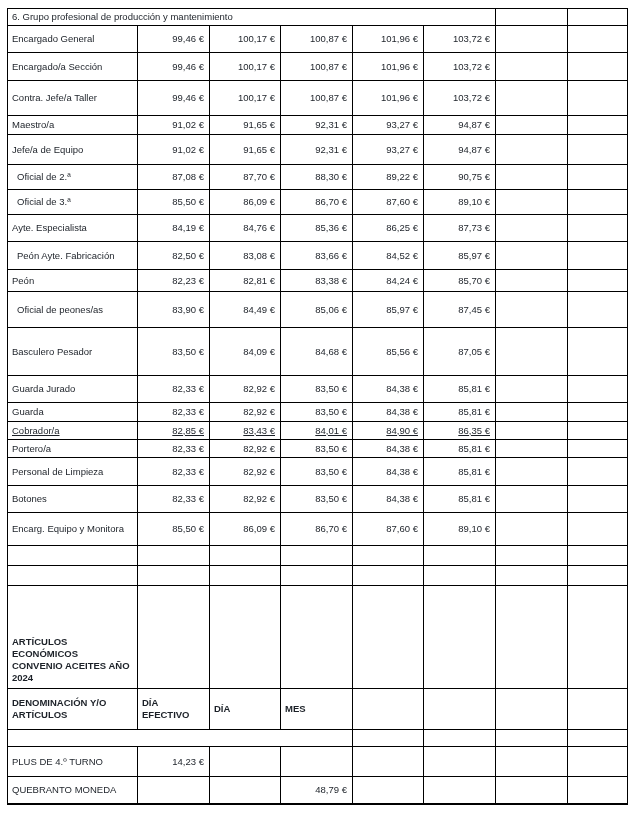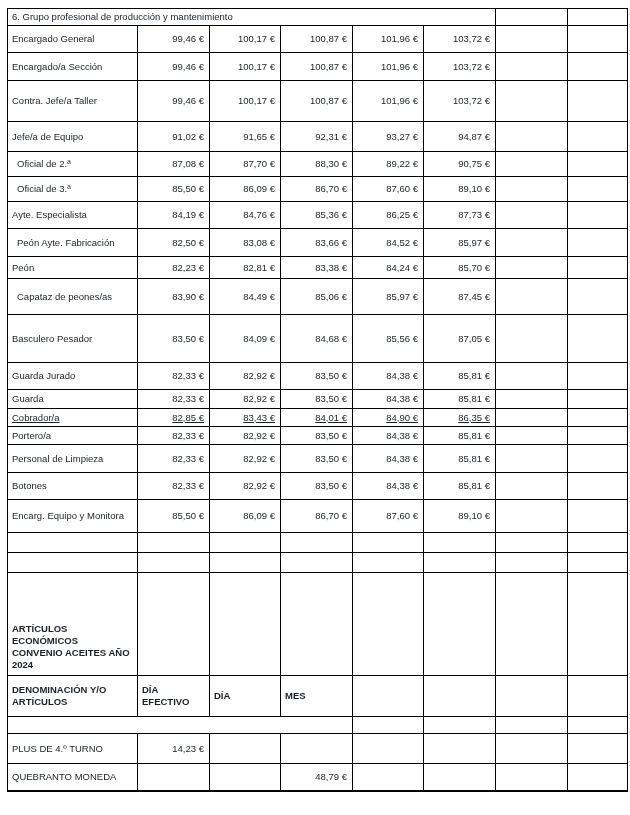--- a/index.html
+++ b/index.html
@@ -94,27 +94,37 @@
       <tr style="height: 28px;">
         <td class="lbl">Encargado/a Sección</td>
         <td class="val">99,46 €</td>
         <td class="val">100,17 €</td>
         <td class="val">100,87 €</td>
         <td class="val">101,96 €</td>
         <td class="val">103,72 €</td>
         <td></td>
         <td></td>
       </tr>
-      <tr style="height: 41px;">
+      <tr style="height: 35px;">
         <td class="lbl">Contra. Jefe/a Taller</td>
         <td class="val">99,46 €</td>
         <td class="val">100,17 €</td>
         <td class="val">100,87 €</td>
         <td class="val">101,96 €</td>
         <td class="val">103,72 €</td>
+        <td></td>
+        <td></td>
+      </tr>
+      <tr style="height: 19px;">
+        <td class="lbl">Maestro/a</td>
+        <td class="val">91,02 €</td>
+        <td class="val">91,65 €</td>
+        <td class="val">92,31 €</td>
+        <td class="val">93,27 €</td>
+        <td class="val">94,87 €</td>
         <td></td>
         <td></td>
       </tr>
       <tr style="height: 30px;">
         <td class="lbl">Jefe/a de Equipo</td>
         <td class="val">91,02 €</td>
         <td class="val">91,65 €</td>
         <td class="val">92,31 €</td>
         <td class="val">93,27 €</td>
         <td class="val">94,87 €</td>
@@ -165,21 +175,21 @@
         <td class="lbl">Peón</td>
         <td class="val">82,23 €</td>
         <td class="val">82,81 €</td>
         <td class="val">83,38 €</td>
         <td class="val">84,24 €</td>
         <td class="val">85,70 €</td>
         <td></td>
         <td></td>
       </tr>
       <tr style="height: 36px;">
-        <td class="lbl ind">Capataz de peones/as</td>
+        <td class="lbl ind">Oficial de peones/as</td>
         <td class="val">83,90 €</td>
         <td class="val">84,49 €</td>
         <td class="val">85,06 €</td>
         <td class="val">85,97 €</td>
         <td class="val">87,45 €</td>
         <td></td>
         <td></td>
       </tr>
       <tr style="height: 48px;">
         <td class="lbl">Basculero Pesador</td>

